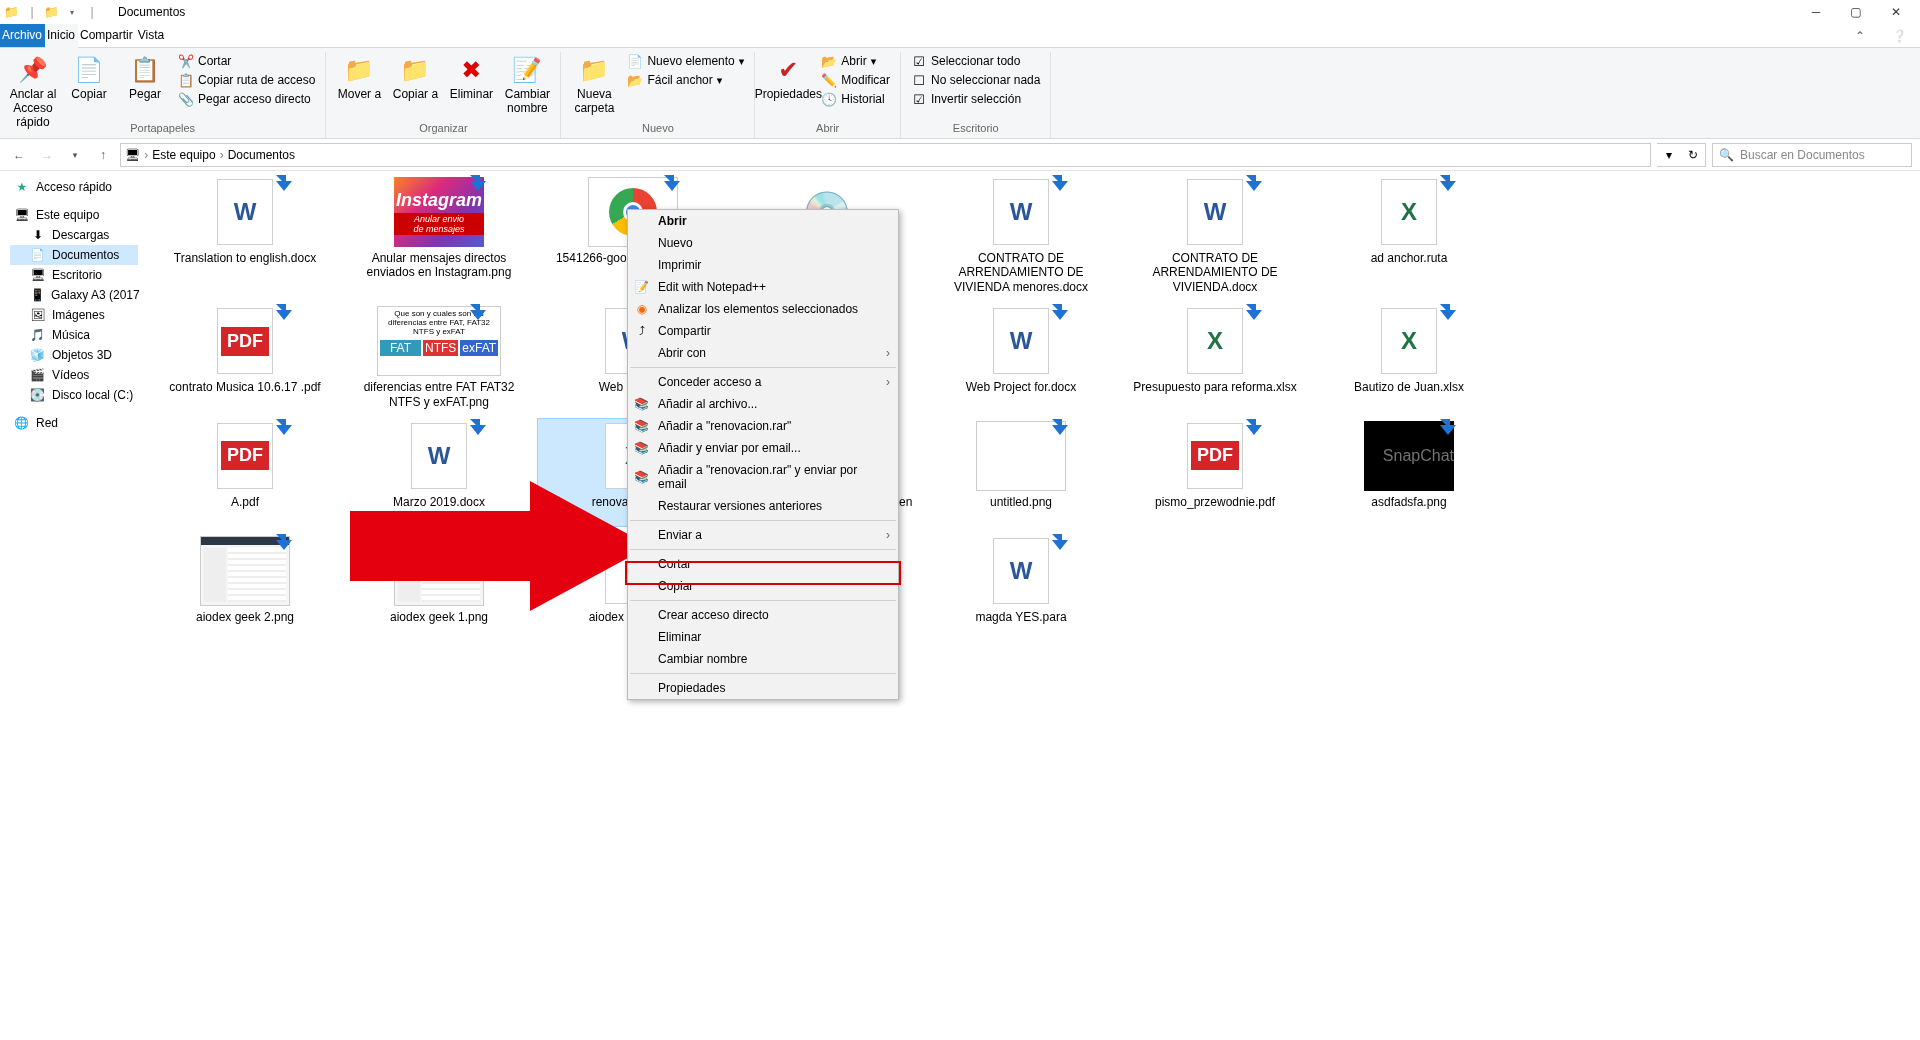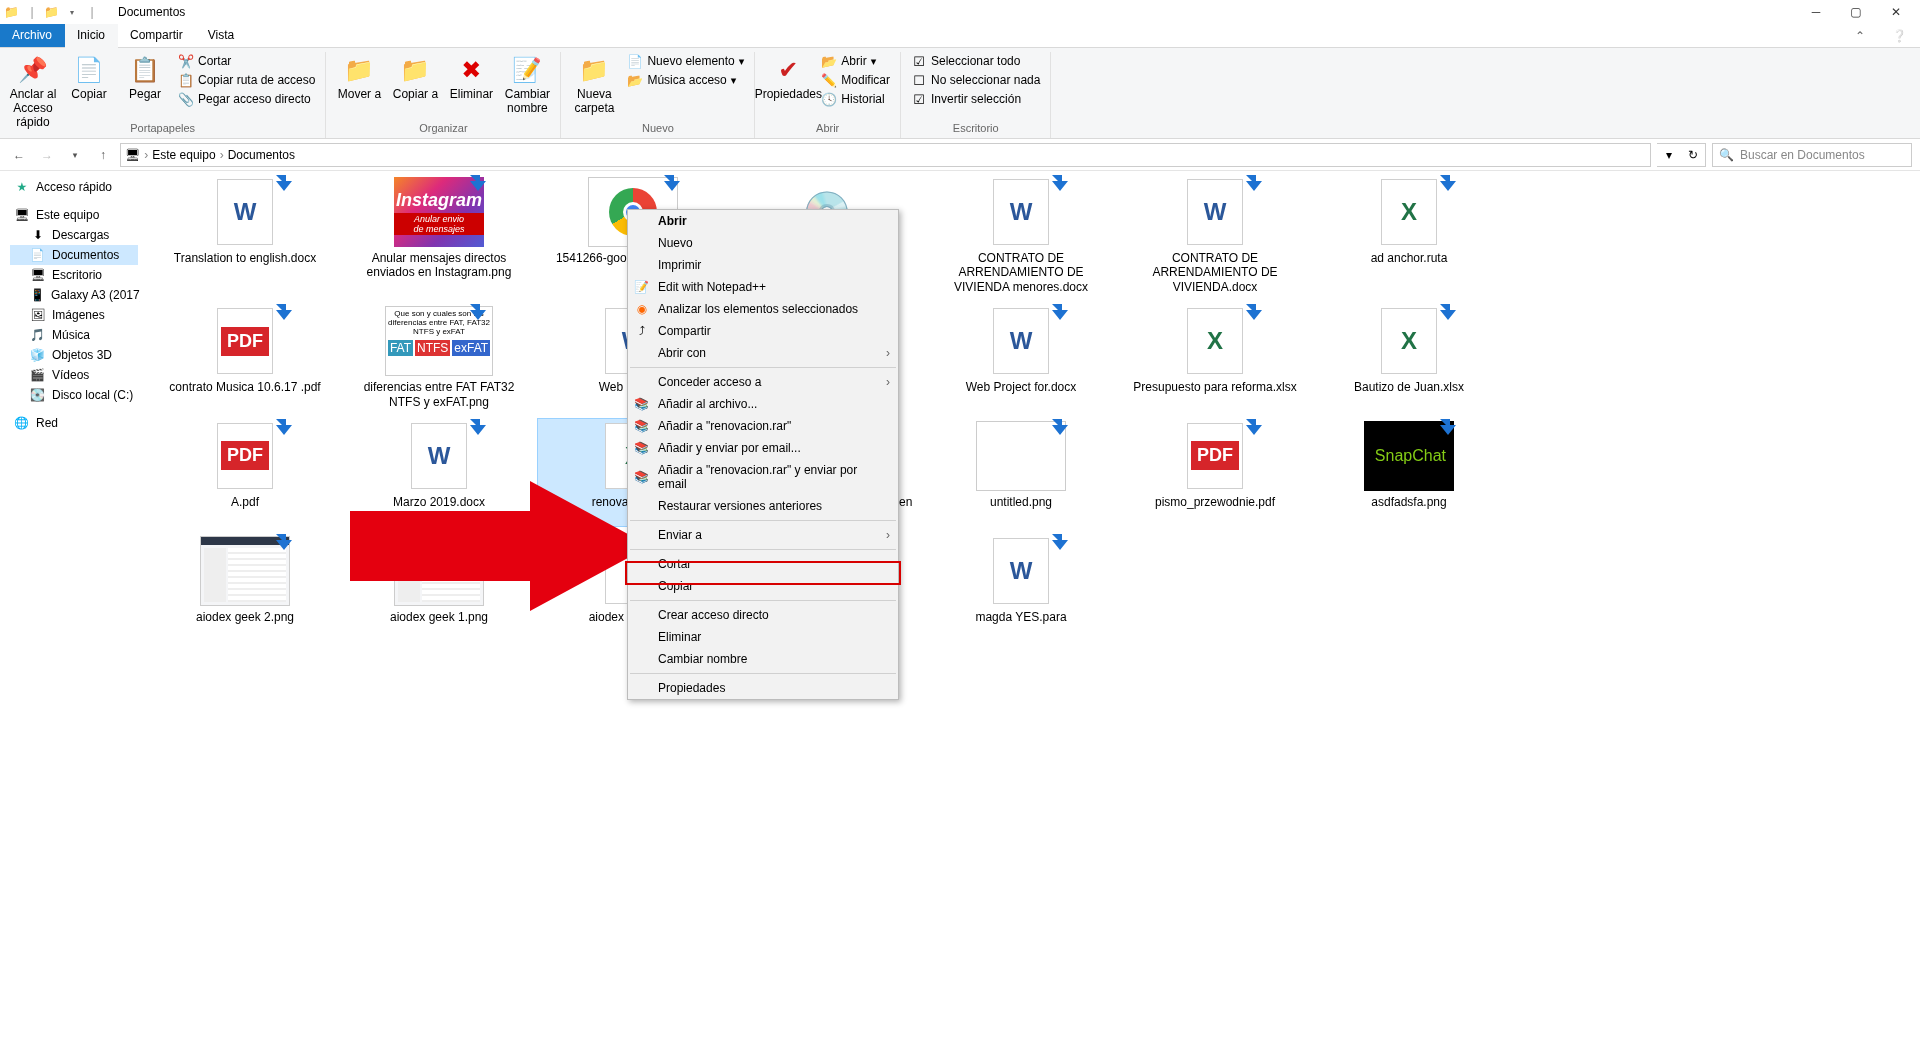--- a/index.html
+++ b/index.html
@@ -4,21 +4,21 @@
 <style>
 * { margin:0; padding:0; box-sizing:border-box; font-family:"Segoe UI",Tahoma,sans-serif; font-size:12px; }
 body { background:#fff; overflow:hidden; user-select:none; }
 .titlebar { height:24px; display:flex; align-items:center; padding:0 4px; background:#fff; }
 .titlebar .qat { display:flex; gap:4px; align-items:center; }
 .titlebar .qat-ico { width:16px; height:16px; display:flex; align-items:center; justify-content:center; }
 .titlebar .title { margin-left:18px; }
 .winbtns { margin-left:auto; display:flex; }
 .winbtn { width:40px; height:24px; display:flex; align-items:center; justify-content:center; color:#333; }
 .tabbar { height:24px; display:flex; background:#fff; border-bottom:1px solid #d9d9d9; }
-.tab { padding:4px 12px; border-right:1px solid transparent; }
+.tab { padding:4px 2px; border-right:1px solid transparent; }
 .tab.file { background:#1979ca; color:#fff; }
 .tab.active { background:#f5f6f7; border-bottom:2px solid #f5f6f7; margin-bottom:-1px; }
 .ribbon { background:#f5f6f7; display:flex; border-bottom:1px solid #d9d9d9; padding:4px 0 0 0; }
 .group { display:flex; flex-direction:column; align-items:center; border-right:1px solid #e1e1e1; padding:0 6px; }
 .groupbody { display:flex; align-items:flex-start; gap:2px; height:68px; }
 .grouplabel { font-size:11px; color:#666; padding:2px 0 4px; }
 .bigbtn { display:flex; flex-direction:column; align-items:center; justify-content:flex-start; width:54px; padding:2px; text-align:center; font-size:11px; line-height:1.15; gap:2px; }
 .bigbtn .ico { width:32px; height:32px; display:flex; align-items:center; justify-content:center; font-size:24px; }
 .smallrows { display:flex; flex-direction:column; gap:1px; }
 .smallbtn { display:flex; align-items:center; gap:4px; padding:1px 4px; font-size:11px; white-space:nowrap; }
@@ -138,21 +138,21 @@
     <span class="grouplabel">Organizar</span>
   </div>
   <div class="group">
     <div class="groupbody">
       <div class="bigbtn">
           <span class="ico">📁</span>
           <span>Nueva carpeta</span>
         </div>
       <div class="smallrows">
         <div class="smallbtn"><span class="ico">📄</span><span>Nuevo elemento</span> ▾</div>
-        <div class="smallbtn"><span class="ico">📂</span><span>Música acceso</span> ▾</div>
+        <div class="smallbtn"><span class="ico">📂</span><span>Fácil anchor</span> ▾</div>
       </div>
     </div>
     <span class="grouplabel">Nuevo</span>
   </div>
   <div class="group">
     <div class="groupbody">
       <div class="bigbtn">
           <span class="ico" style="color:#c22">✔</span>
           <span>Propiedades</span>
         </div>
@@ -357,21 +357,21 @@
               <svg width="24" height="24">
                 <path d="M4 4 L14 4 L14 10 L20 10 L12 20 L4 10 L10 10 Z" fill="#1d72d2"></path>
               </svg>
             </span>
           </div>
           <div class="name">contrato Musica 10.6.17 .pdf</div>
         </div>
         <div class="item">
           <div class="thumb">
             <div style="width:140px;height:70px;background:#fff;border:1px solid #ccc;font-size:8px;padding:2px;text-align:center">Que son y cuales son las diferencias entre FAT, FAT32 NTFS y exFAT<div style="display:flex;gap:2px;justify-content:center;margin-top:4px">
-                <span style="background:#39b;color:#fff;padding:1px 2px">FAT</span>
+                <span style="background:#39b;color:#fff;padding:1px 10px">FAT</span>
                 <span style="background:#d33;color:#fff;padding:1px 2px">NTFS</span>
                 <span style="background:#36c;color:#fff;padding:1px 2px">exFAT</span>
               </div></div>
             <span class="sync">
               <svg width="24" height="24">
                 <path d="M4 4 L14 4 L14 10 L20 10 L12 20 L4 10 L10 10 Z" fill="#1d72d2"></path>
               </svg>
             </span>
           </div>
           <div class="name">diferencias entre FAT FAT32 NTFS y exFAT.png</div>
@@ -489,21 +489,21 @@
             <span class="sync">
               <svg width="24" height="24">
                 <path d="M4 4 L14 4 L14 10 L20 10 L12 20 L4 10 L10 10 Z" fill="#1d72d2"></path>
               </svg>
             </span>
           </div>
           <div class="name">pismo_przewodnie.pdf</div>
         </div>
         <div class="item">
           <div class="thumb">
-            <div style="width:140px;height:70px;background:#000;color:#84cc16;display:flex;align-items:center;justify-content:flex-end;padding-right:8px;font-size:16px">SnapChat</div>
+            <div style="width:140px;height:70px;background:#000;color:#737373;display:flex;align-items:center;justify-content:flex-end;padding-right:0;font-size:16px">SnapChat</div>
             <span class="sync">
               <svg width="24" height="24">
                 <path d="M4 4 L14 4 L14 10 L20 10 L12 20 L4 10 L10 10 Z" fill="#1d72d2"></path>
               </svg>
             </span>
           </div>
           <div class="name">asdfadsfa.png</div>
         </div>
         <div class="item">
           <div class="thumb">

